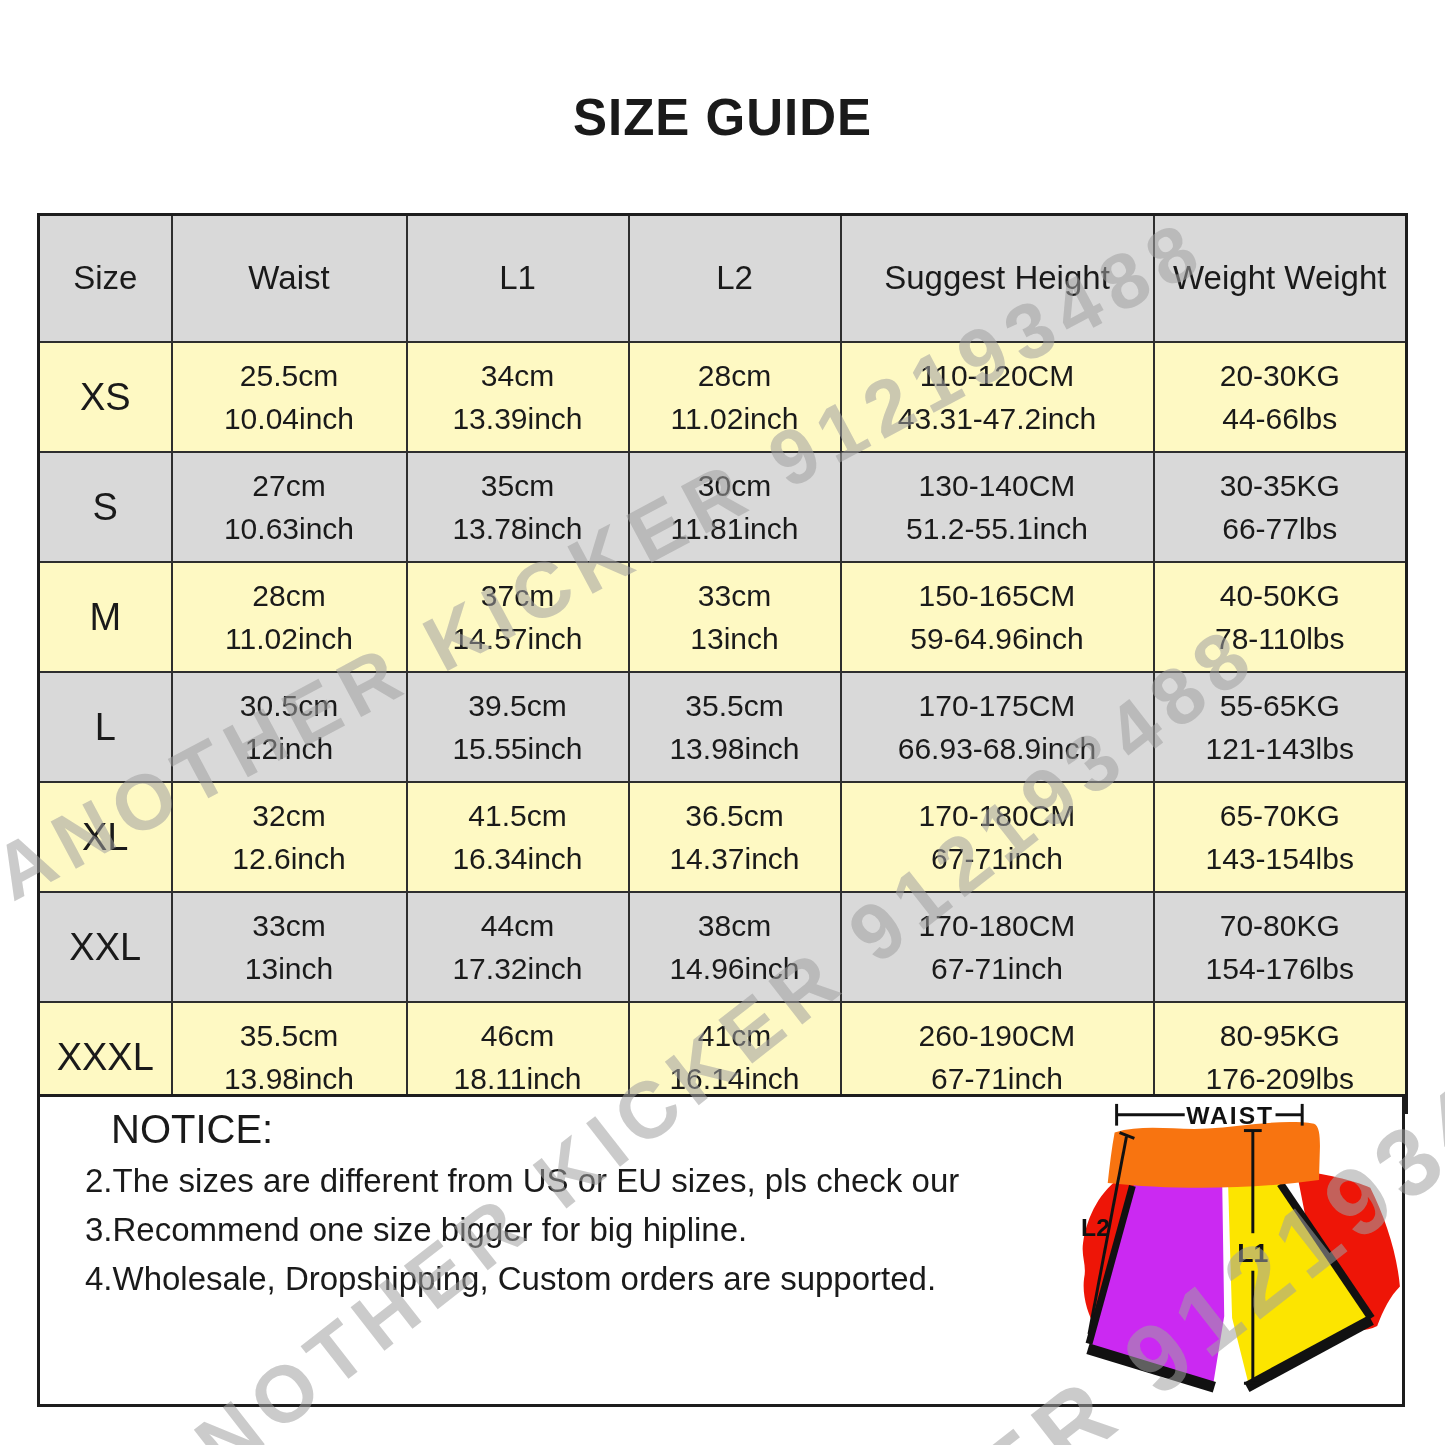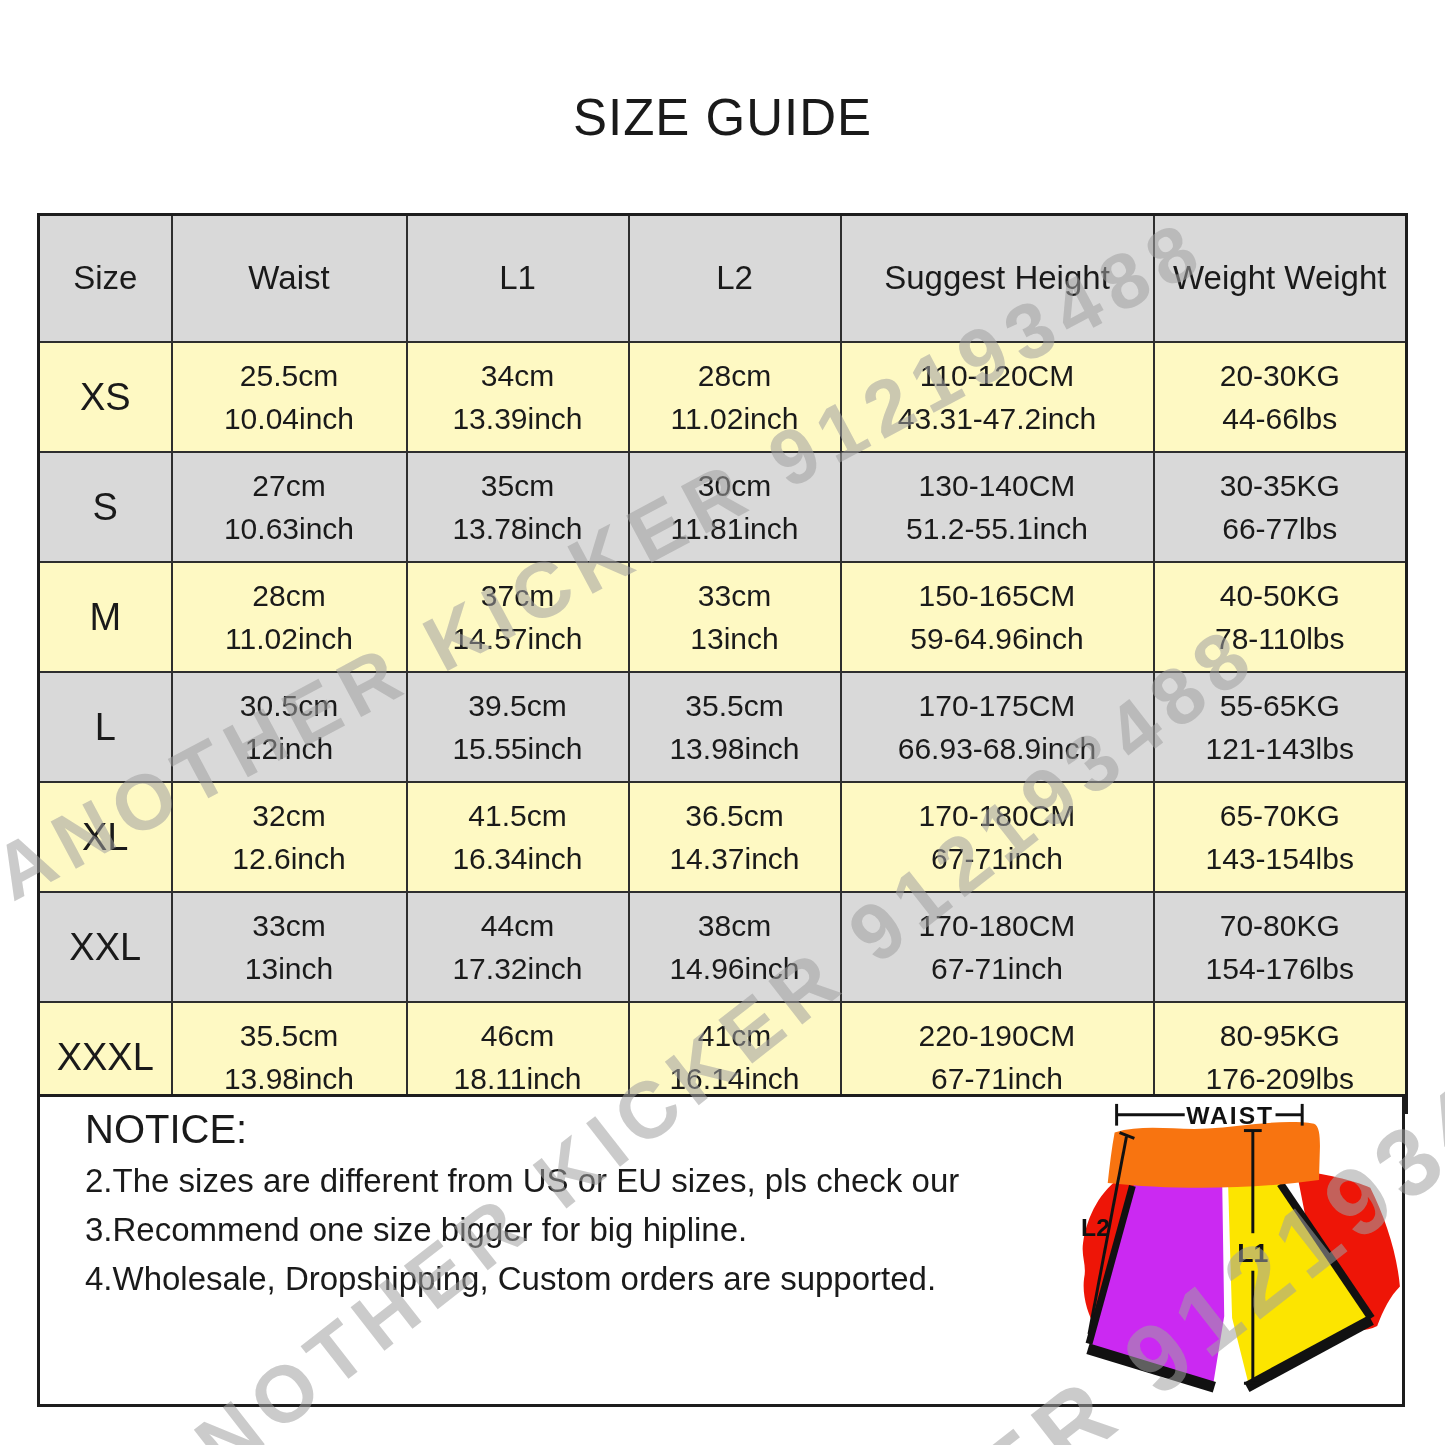--- a/index.html
+++ b/index.html
@@ -3,42 +3,42 @@
 <meta charset="utf-8">
 <style>
   html,body{margin:0;padding:0;}
   body{
     width:1445px;height:1445px;position:relative;overflow:hidden;
     background:#ffffff;color:#1a1a1a;
     font-family:"Liberation Sans","DejaVu Sans",sans-serif;
   }
   .page-title{
     position:absolute;top:88px;left:0;width:100%;
-    text-align:center;font-size:51px;font-weight:400;letter-spacing:1px;
+    text-align:center;font-size:51px;font-weight:700;letter-spacing:1px;
   }
   table.size-table{
     position:absolute;left:37px;top:213px;width:1368px;
     border-collapse:collapse;table-layout:fixed;
     border:3px solid #1d1d1d;
   }
   .size-table th,.size-table td{
     border:2px solid #2e2e2e;text-align:center;vertical-align:middle;
     padding:0;overflow:hidden;
   }
   .size-table thead tr{height:127px;background:#d9d9d9;}
   .size-table th{font-size:33px;font-weight:400;}
   .size-table tbody tr{height:108px;background:#fef9c3;}
   .size-table tbody tr.alt{background:#d9d9d9;}
   .size-table td{font-size:30px;line-height:43px;}
   .size-table td.size-cell{font-size:38px;line-height:108px;}
   .notice-box{
     position:absolute;left:37px;top:1094px;width:1368px;height:313px;
     border:3px solid #1d1d1d;background:#ffffff;box-sizing:border-box;
   }
-  .notice-heading{margin:10px 0 4px 45px;font-size:40px;font-weight:400;}
+  .notice-heading{margin:10px 0 4px 71px;font-size:40px;font-weight:400;}
   .notice-line{margin-left:45px;font-size:33px;line-height:49px;}
   .shorts-wrap{position:absolute;left:1034px;top:0px;width:332px;height:306px;}
   .shorts-wrap svg{width:100%;height:100%;}
   .svg-label{font-family:"Liberation Sans","DejaVu Sans",sans-serif;font-weight:bold;fill:#111;}
   .wm{
     position:absolute;white-space:nowrap;font-weight:bold;
     color:rgba(160,160,160,0.55);letter-spacing:10px;
     z-index:40;pointer-events:none;
   }
   .wm1{left:600px;top:560px;font-size:78px;transform:translate(-50%,-50%) rotate(-28deg);}
@@ -218,21 +218,21 @@
           </td>
           <td>
             <div>46cm</div>
             <div>18.11inch</div>
           </td>
           <td>
             <div>41cm</div>
             <div>16.14inch</div>
           </td>
           <td>
-            <div>220-190CM</div>
+            <div>260-190CM</div>
             <div>67-71inch</div>
           </td>
           <td>
             <div>80-95KG</div>
             <div>176-209lbs</div>
           </td>
         </tr>
       </tbody>
   </table>
 

